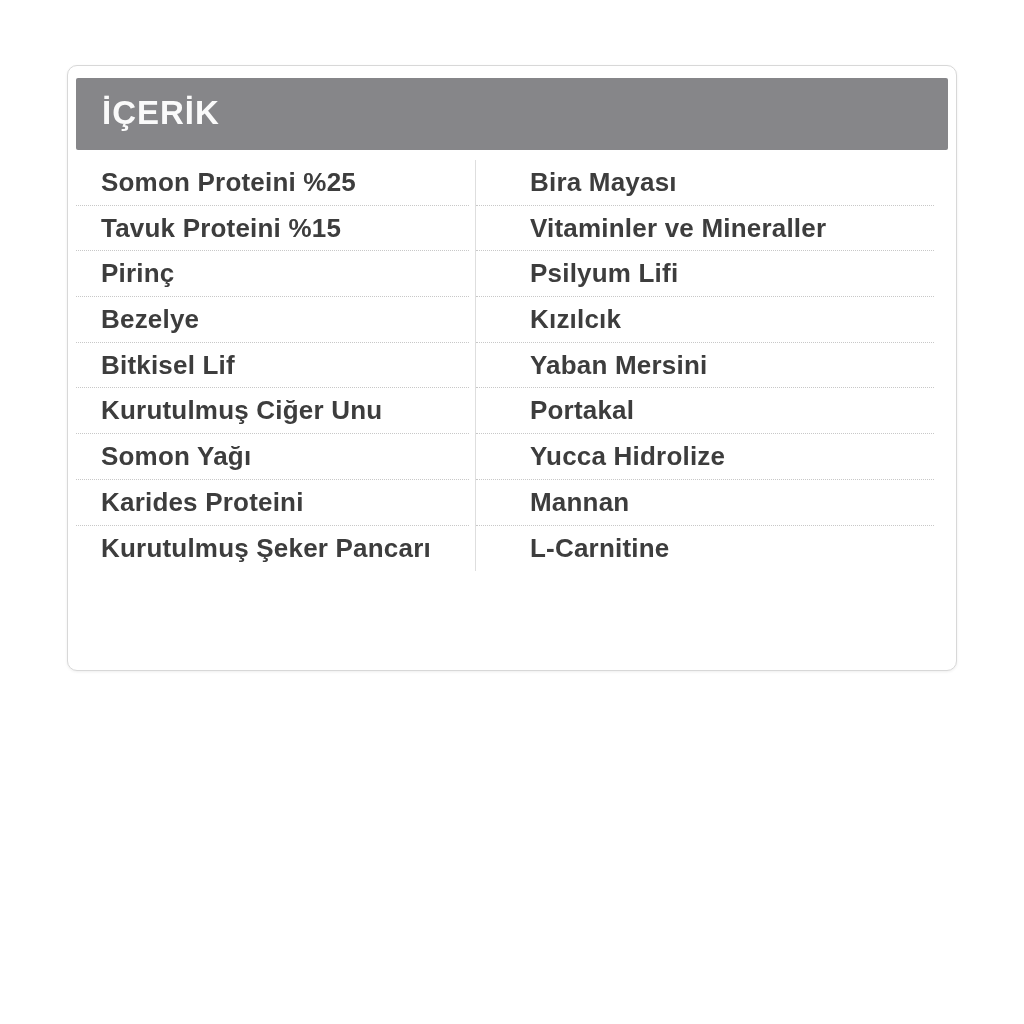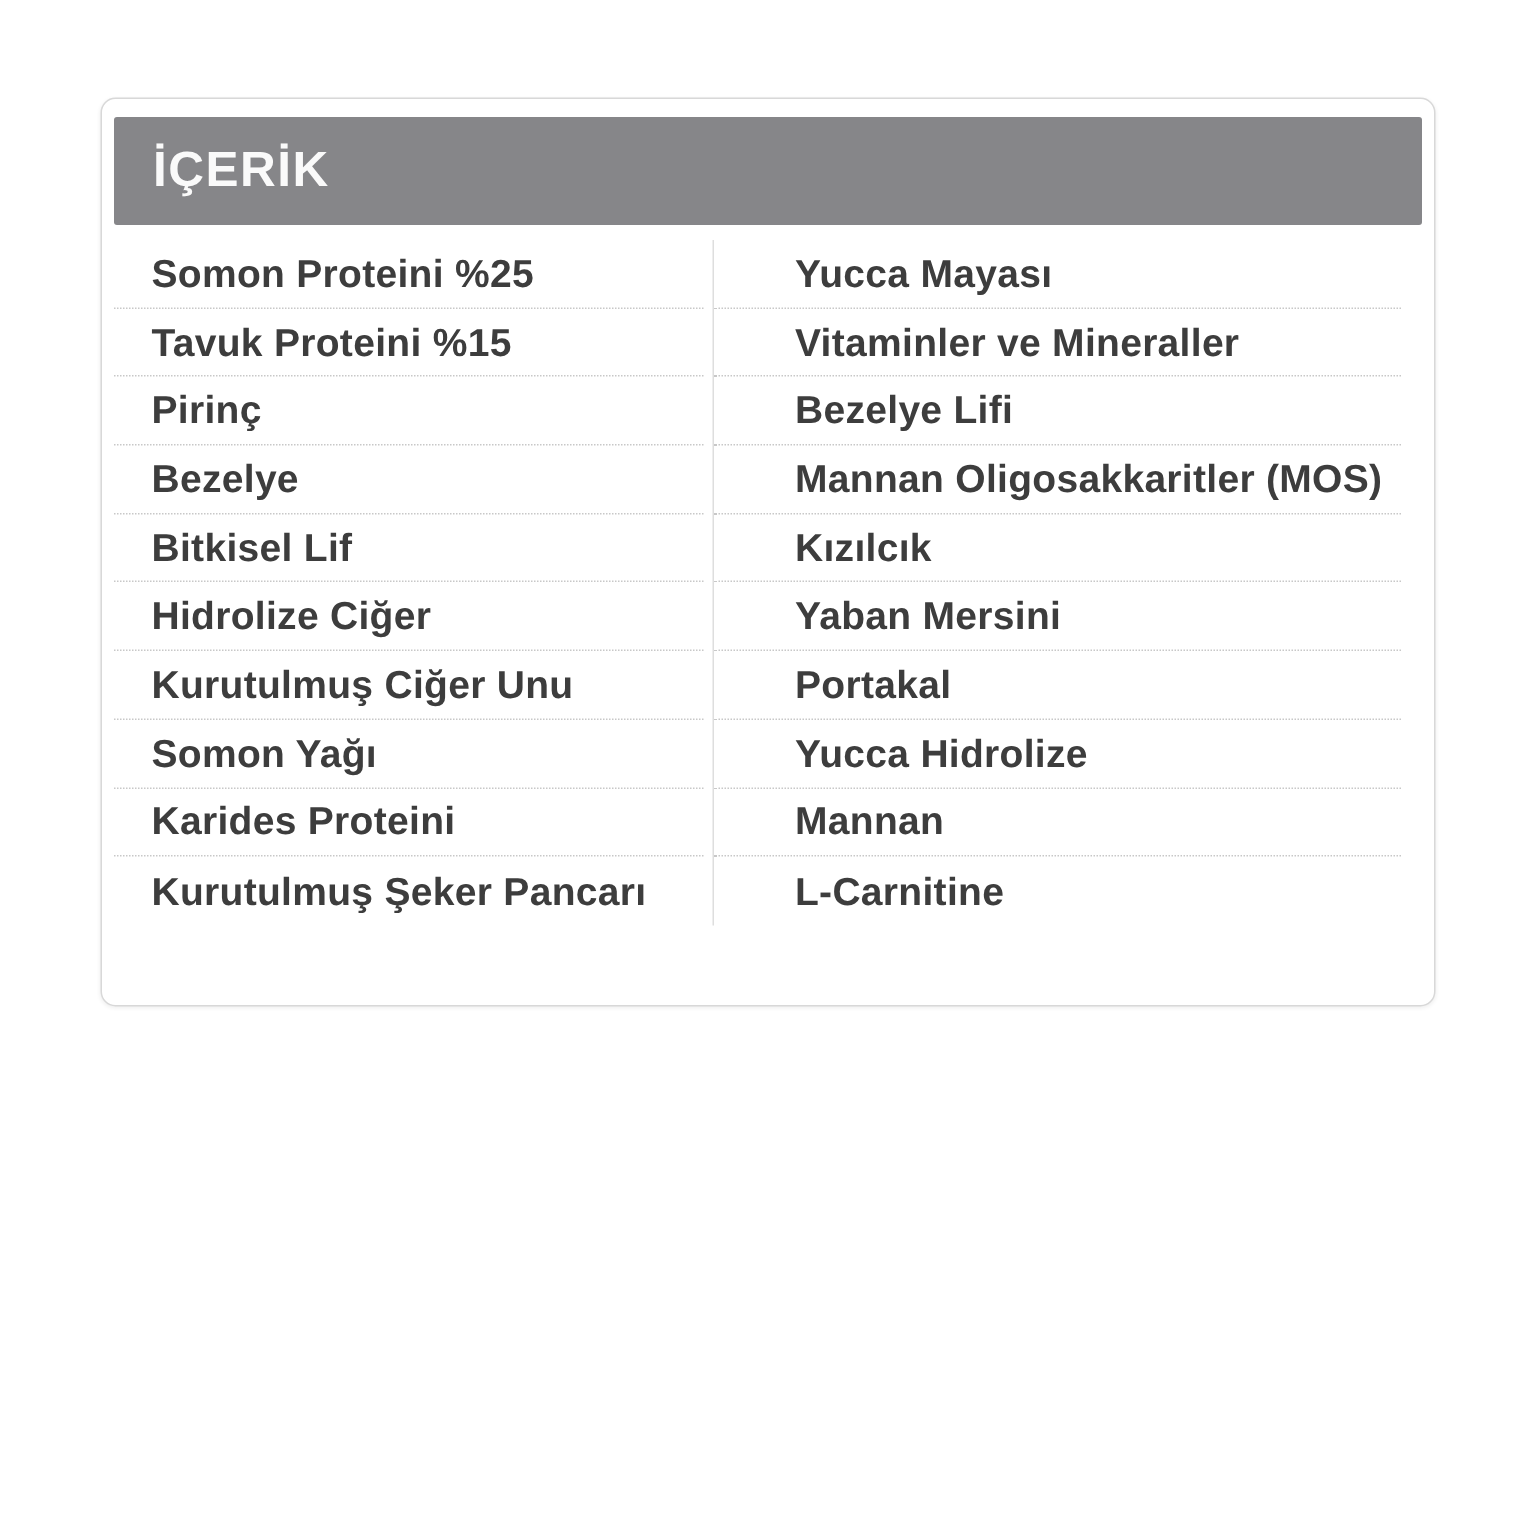--- a/index.html
+++ b/index.html
@@ -108,48 +108,42 @@
           <li class="row">
             <span class="row-label">Pirinç</span>
           </li>
           <li class="row">
             <span class="row-label">Bezelye</span>
           </li>
           <li class="row">
             <span class="row-label">Bitkisel Lif</span>
           </li>
           <li class="row">
-            <span class="row-label">Hidrolize Ciğer</span>
-          </li>
-          <li class="row">
             <span class="row-label">Kurutulmuş Ciğer Unu</span>
           </li>
           <li class="row">
             <span class="row-label">Somon Yağı</span>
           </li>
           <li class="row">
             <span class="row-label">Karides Proteini</span>
           </li>
           <li class="row">
             <span class="row-label">Kurutulmuş Şeker Pancarı</span>
           </li>
         </ul>
       <ul class="col col-right">
 
       <li class="row">
-            <span class="row-label">Yucca Mayası</span>
+            <span class="row-label">Bira Mayası</span>
           </li>
           <li class="row">
             <span class="row-label">Vitaminler ve Mineraller</span>
           </li>
           <li class="row">
-            <span class="row-label">Bezelye Lifi</span>
-          </li>
-          <li class="row">
-            <span class="row-label">Mannan Oligosakkaritler (MOS)</span>
+            <span class="row-label">Psilyum Lifi</span>
           </li>
           <li class="row">
             <span class="row-label">Kızılcık</span>
           </li>
           <li class="row">
             <span class="row-label">Yaban Mersini</span>
           </li>
           <li class="row">
             <span class="row-label">Portakal</span>
           </li>

